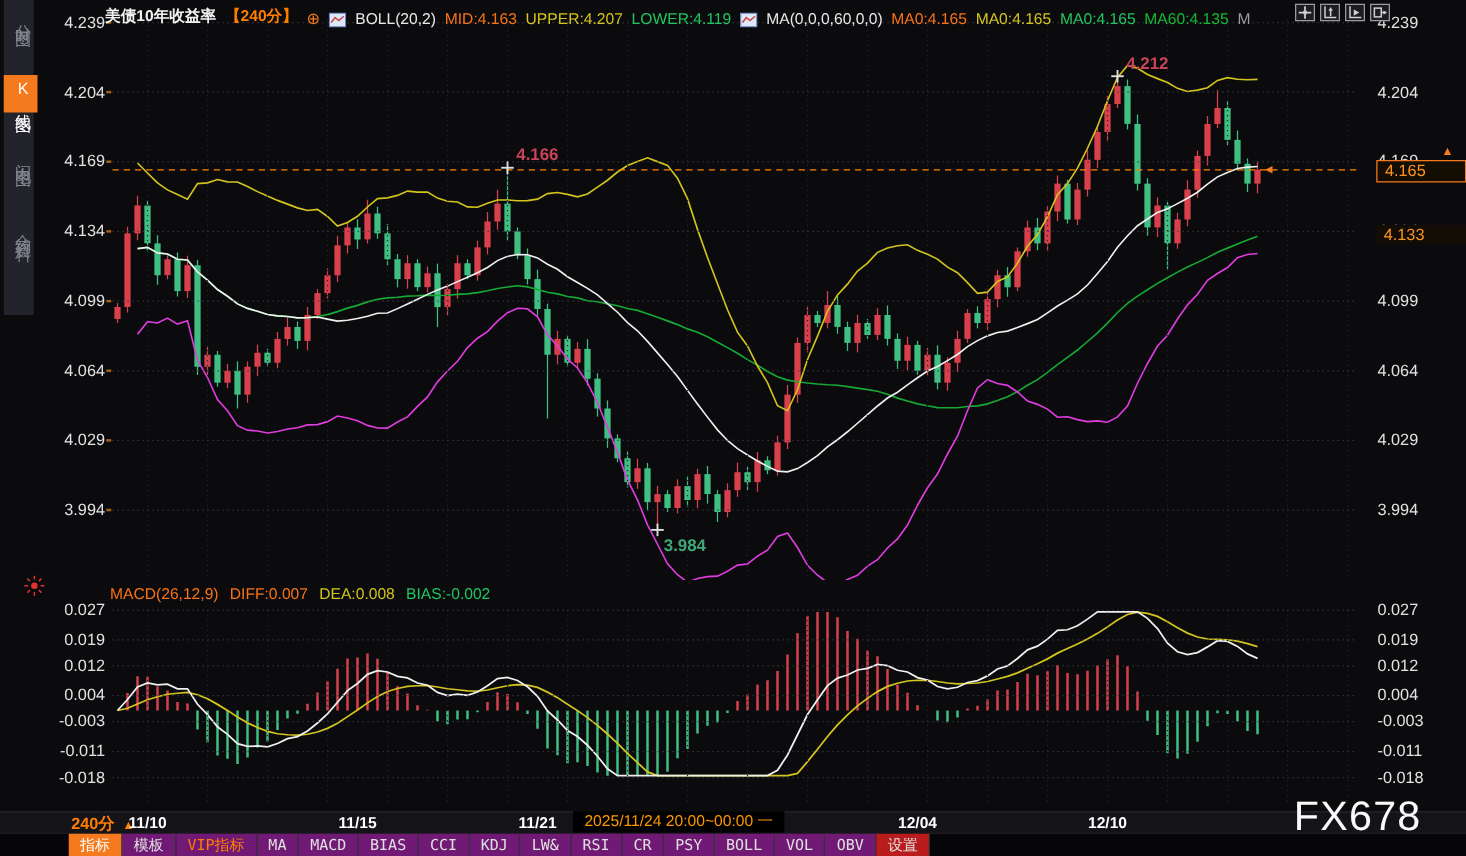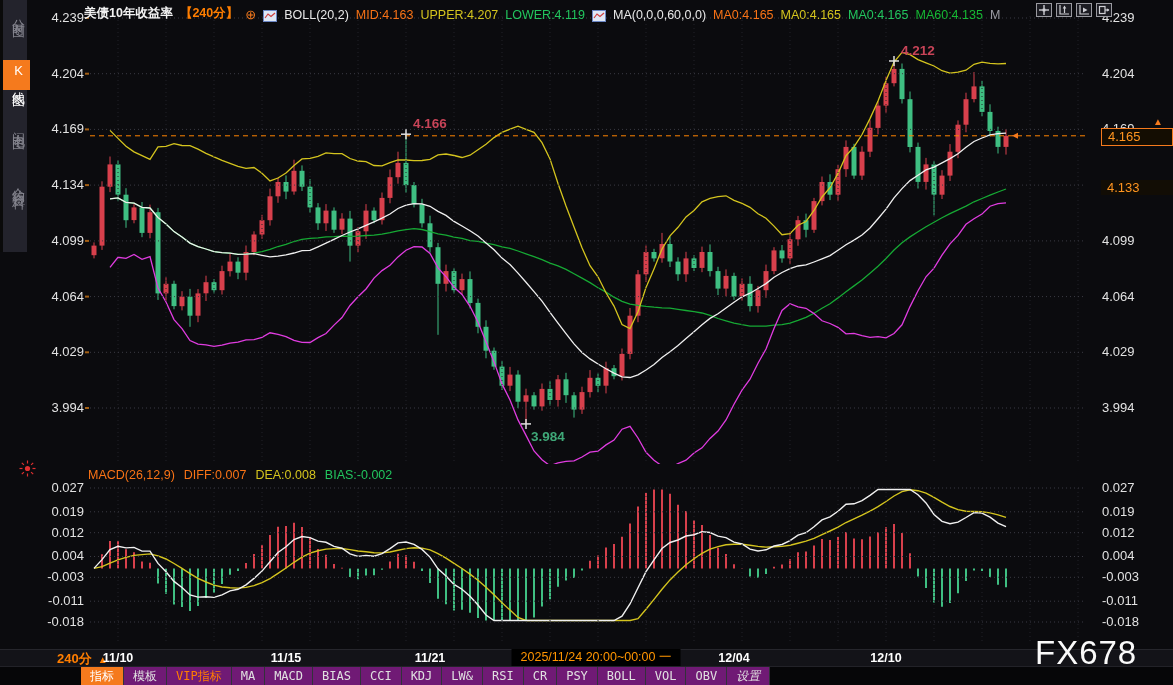--- a/index.html
+++ b/index.html
@@ -41,26 +41,26 @@
   .xrow{position:absolute;left:0;top:649px;width:1173px;height:17px;background:#131318;
         border-top:1px solid #26262c;box-sizing:border-box;z-index:7;}
   .xperiod{position:absolute;left:57px;top:650px;color:#ff7e00;font-weight:bold;font-size:13px;z-index:8;}
   .xperiod .arr{font-size:10px;margin-left:6px;}
   .xtick{position:absolute;top:651px;transform:translateX(-50%);color:#ffffff;font-weight:bold;
          font-size:12.5px;z-index:8;white-space:nowrap;}
   .xhighlight{position:absolute;top:649px;height:17px;line-height:17px;transform:translateX(-50%);
               background:#000;color:#ff9500;font-size:12.5px;padding:0 9px;z-index:9;white-space:nowrap;}
   
   .tabsrow{position:absolute;left:0;top:666px;width:1173px;height:19px;background:#060608;
-           border-top:1px solid #222228;box-sizing:border-box;display:flex;padding-left:81px;z-index:7;}
+           border-top:1px solid #222228;box-sizing:border-box;display:flex;padding-left:55px;z-index:7;}
   .tab{height:18px;line-height:18px;padding:0 9px;font-size:12px;color:#e0e0e0;background:#701a75;
        border-right:1px solid #32323a;font-family:"DejaVu Sans Mono",monospace;cursor:pointer;white-space:nowrap;}
   .tab.active{background:#f57a1d;color:#fff;}
   .tab.vip{color:#ff7e00;}
-  .tab.settings{background:#701a75;font-style:italic;}
+  .tab.settings{background:#b91c1c;}
   .watermark{position:absolute;left:1035px;top:634px;font-size:33px;color:#fafafa;z-index:20;
              letter-spacing:1px;font-weight:500;}
   svg.plot{position:absolute;left:0;top:0;z-index:3;pointer-events:none;}
 </style>
 </head>
 <body>
 
 <div class="sidebar" id="sidebar">
     <div class="side-item" style="top: 6px;">分时图</div>
     <div class="side-item active" style="top: 60px;">K线图</div>
@@ -652,13 +652,13 @@
     <div class="tab settings">设置</div>
   </div>
 
 <div class="watermark">FX678</div>
 
 <div class="xtick" style="left: 118px;">11/10</div>
 <div class="xtick" style="left: 286px;">11/15</div>
 <div class="xtick" style="left: 430px;">11/21</div>
 <div class="xtick" style="left: 734px; text-align: right;">12/04</div>
 <div class="xtick" style="left: 886px;">12/10</div>
-<div class="xhighlight" style="left: 596px; text-align: center;">2025/11/24 20:00~00:00 一</div>
+<div class="xhighlight" style="left: 543px; text-align: center;">2025/11/24 20:00~00:00 一</div>
 
 </body></html>

